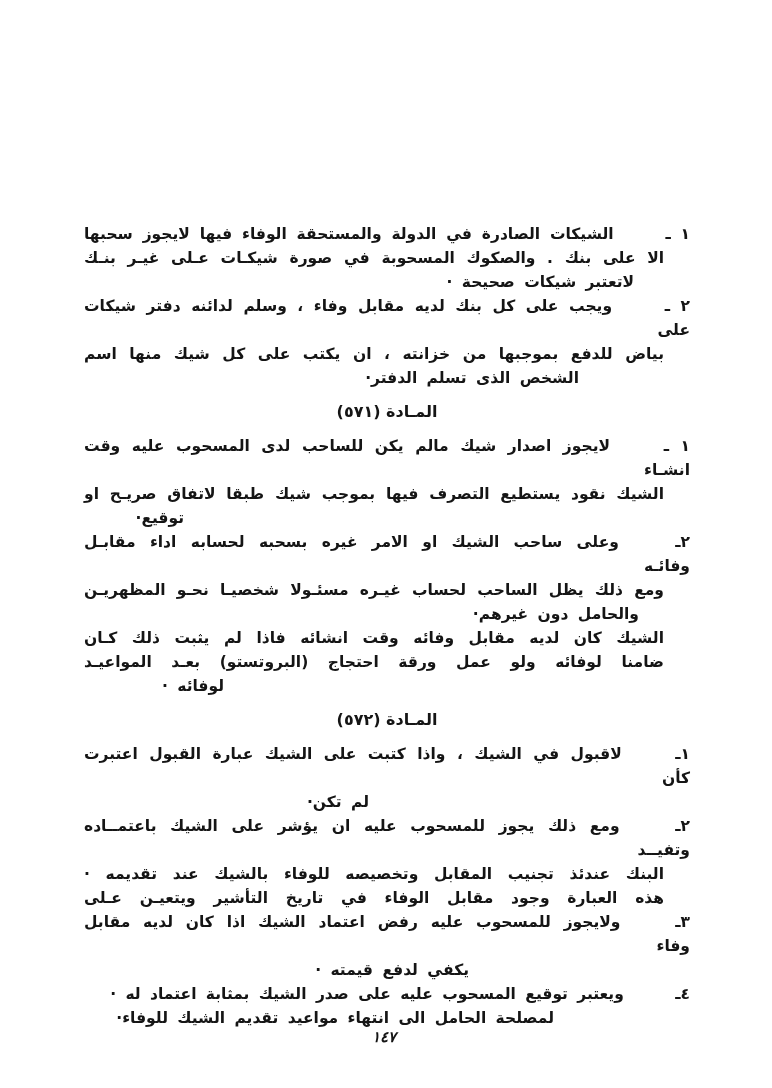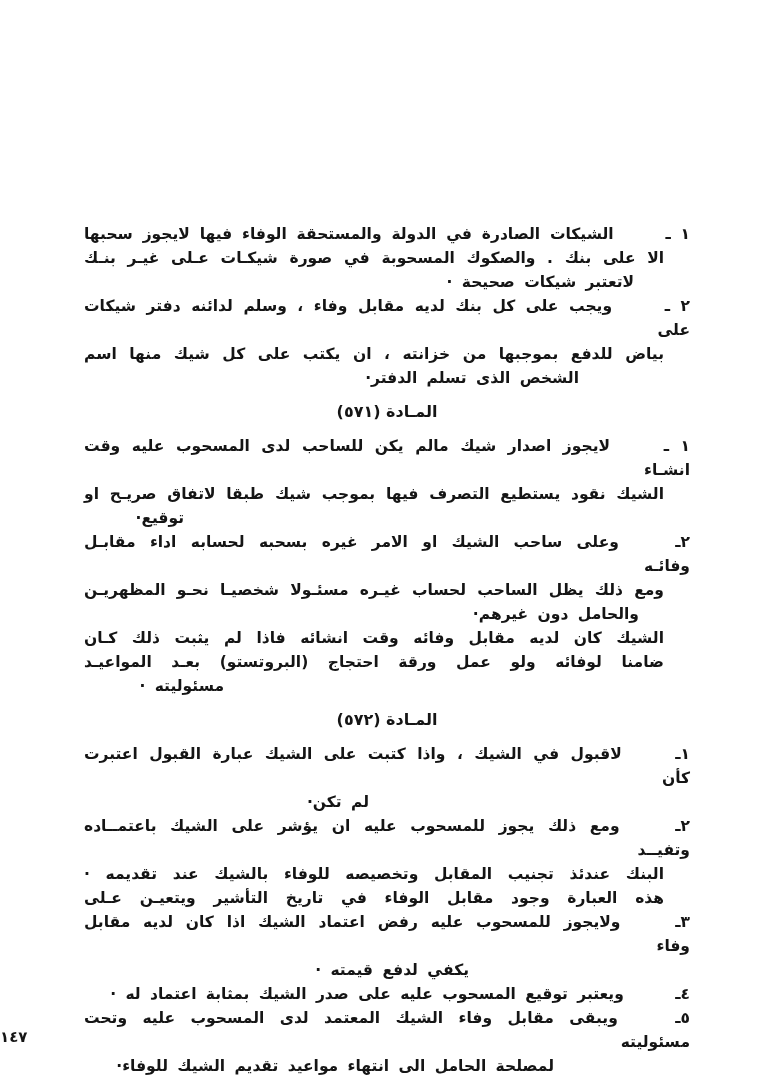--- a/index.html
+++ b/index.html
@@ -37,23 +37,24 @@
   .ln.first { margin-right: -26px; }
   .ln.j { text-align: justify; text-align-last: justify; }
   .ln.s { text-align: right; }
   .ln.e { text-align: right; }
   .num { white-space: pre; padding-left: 42px; }
   .page-number {
     position: absolute;
     bottom: 42px;
     left: 0;
     right: 4px;
-    text-align: left;
+    text-align: center;
     font-size: 15px;
     direction: rtl;
+    font-style: italic;
   }
 </style>
 </head>
 <body>
 
 <div class="page">
   <main class="content">
       <section class="article">
         <div class="item">
           <div class="ln first j"><span class="num">١ ـ </span>الشيكات الصادرة في الدولة والمستحقة الوفاء فيها لايجوز سحبها</div>
@@ -74,21 +75,21 @@
           <div class="ln e" style="padding-right: 480px;">توقيع·</div>
         </div>
         <div class="item">
           <div class="ln first j"><span class="num">٢ـ </span>وعلى ساحب الشيك او الامر غيره بسحبه لحسابه اداء مقابـل وفائـه</div>
           <div class="ln j">ومع ذلك يظل الساحب لحساب غيـره مسئـولا شخصيـا نحـو المظهريـن</div>
           <div class="ln e" style="padding-right: 25px;">والحامل دون غيرهم·</div>
         </div>
         <div class="item">
           <div class="ln j">الشيك كان لديه مقابل وفائه وقت انشائه فاذا لم يثبت ذلك كـان</div>
           <div class="ln j">ضامنا لوفائه ولو عمل ورقة احتجاج (البروتستو) بعـد المواعيـد</div>
-          <div class="ln e" style="padding-right: 440px;">مسئوليته ·</div>
+          <div class="ln e" style="padding-right: 440px;">لوفائه ·</div>
         </div>
       </section>
       <section class="article">
         <h2 class="art-title">المـادة (٥٧٢)</h2>
         <div class="item">
           <div class="ln first j"><span class="num">١ـ </span>لاقبول في الشيك ، واذا كتبت على الشيك عبارة القبول اعتبرت كأن</div>
           <div class="ln e" style="padding-right: 295px;">لم تكن·</div>
         </div>
         <div class="item">
           <div class="ln first j"><span class="num">٢ـ </span>ومع ذلك يجوز للمسحوب عليه ان يؤشر على الشيك باعتمــاده وتفيــد</div>
@@ -96,19 +97,18 @@
           <div class="ln j">هذه العبارة وجود مقابل الوفاء في تاريخ التأشير ويتعيـن عـلى</div>
         </div>
         <div class="item">
           <div class="ln first j"><span class="num">٣ـ </span>ولايجوز للمسحوب عليه رفض اعتماد الشيك اذا كان لديه مقابل وفاء</div>
           <div class="ln e" style="padding-right: 195px;">يكفي لدفع قيمته ·</div>
         </div>
         <div class="item">
           <div class="ln first s"><span class="num">٤ـ </span>ويعتبر توقيع المسحوب عليه على صدر الشيك بمثابة اعتماد له ·</div>
         </div>
         <div class="item">
-          <div class="ln first j"><span class="num">٥ـ </span>ويبقى مقابل وفاء الشيك المعتمد لدى المسحوب عليه وتحت مسئوليته</div>
           <div class="ln e" style="padding-right: 110px;">لمصلحة الحامل الى انتهاء مواعيد تقديم الشيك للوفاء·</div>
         </div>
       </section>
     </main>
   <div class="page-number">١٤٧</div>
 </div>
 
 </body></html>

